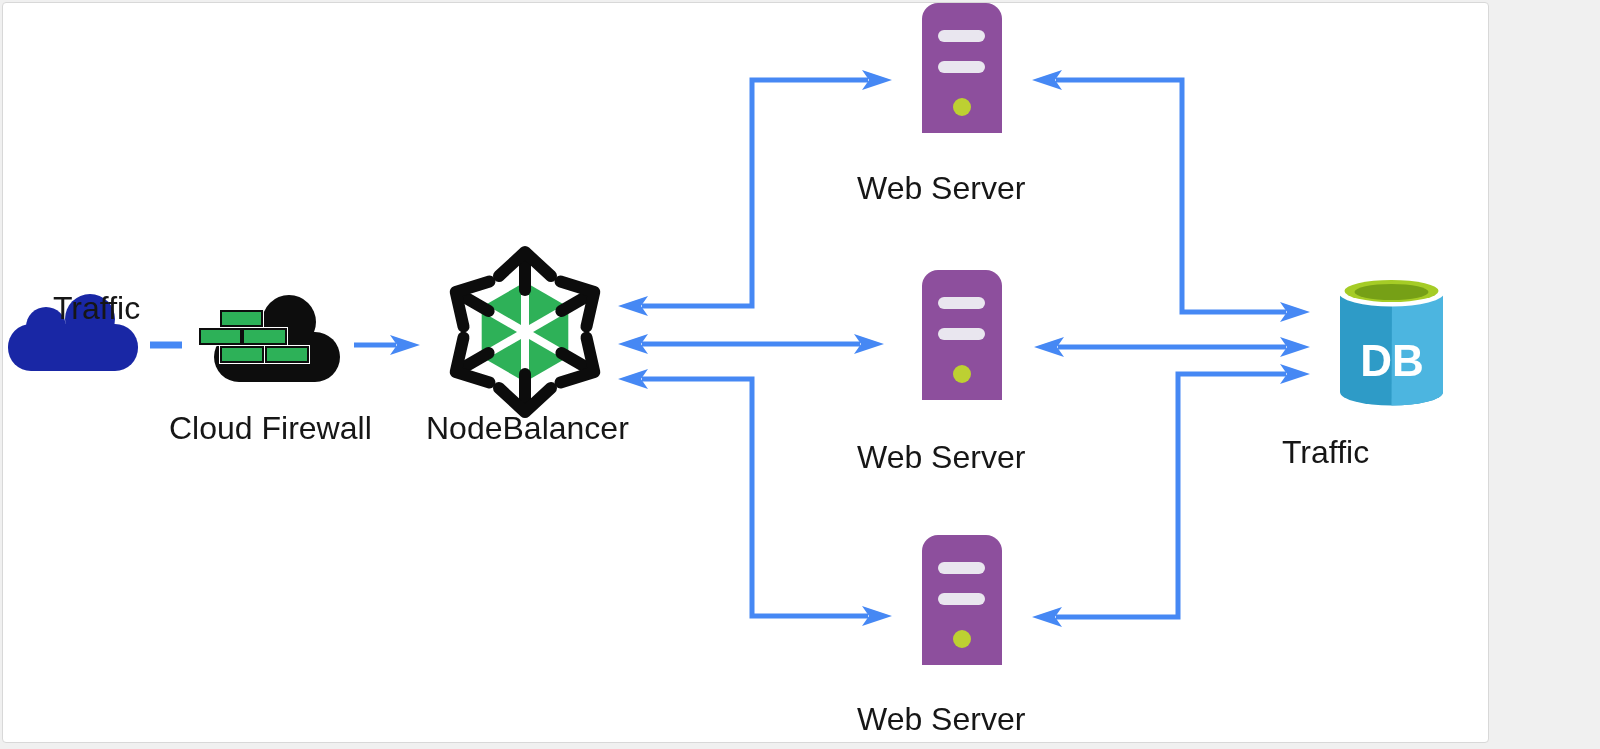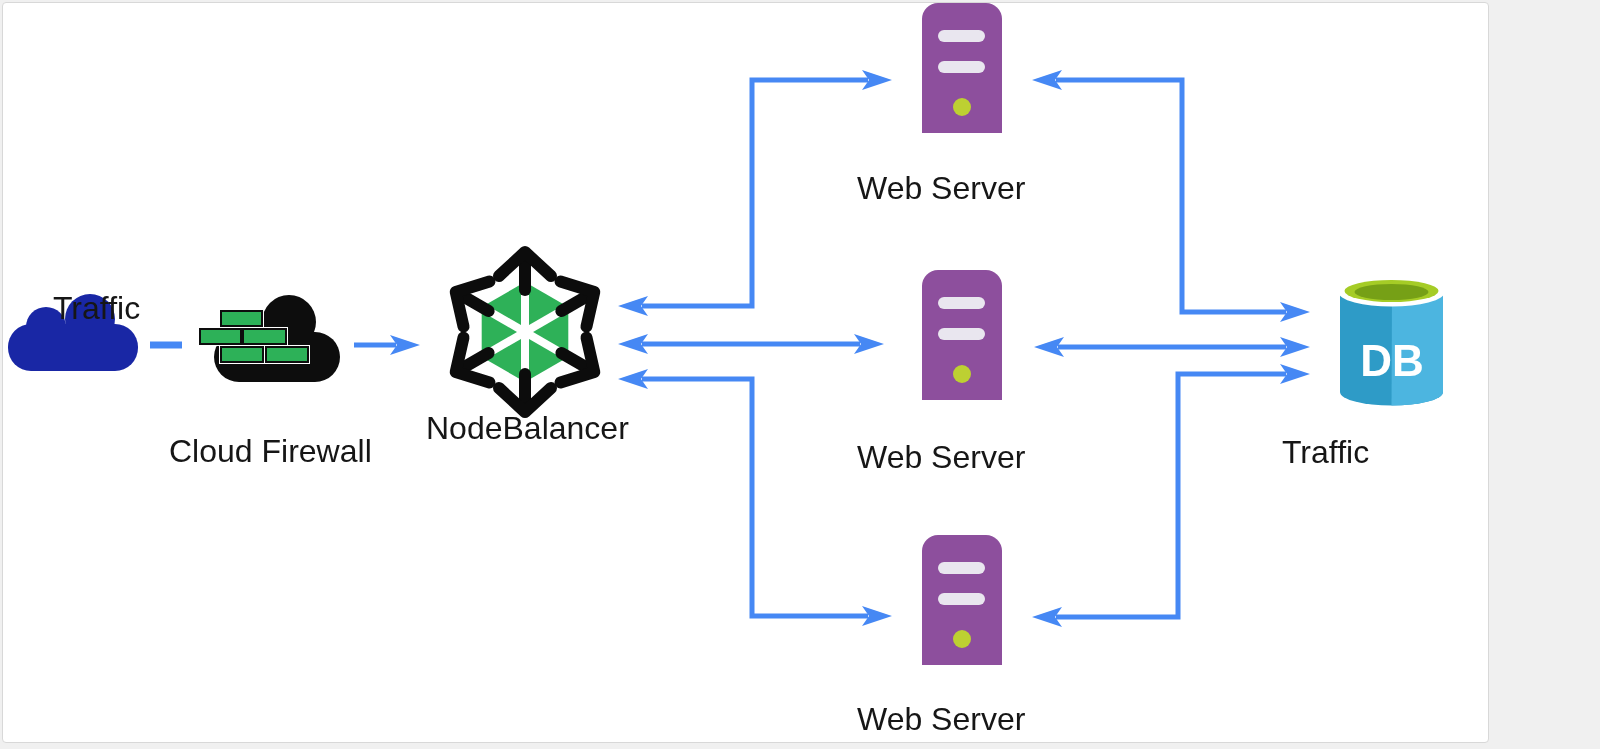--- a/index.html
+++ b/index.html
@@ -75,21 +75,21 @@
     </g>
     <g fill="#2db158" stroke="#0d0d0d" stroke-width="2">
       <rect x="25" y="19" width="41" height="15"></rect>
       <rect x="4" y="37" width="41" height="15"></rect>
         <rect x="47" y="37" width="43" height="15"></rect>
       <rect x="25" y="55" width="42" height="15"></rect>
         <rect x="70" y="55" width="42" height="15"></rect>
     </g>
   </g>
 </svg>
-<div class="label" style="left:169px;top:435px">Cloud Firewall</div>
+<div class="label" style="left:169px;top:412px">Cloud Firewall</div>
 
 <svg class="icon" style="left:437px;top:244px" width="176" height="176" viewBox="0 0 176 176">
   <polygon fill="#2eb158" points="88,38 131.3,63 131.3,113 88,138 44.7,113 44.7,63"></polygon>
   <g stroke="#ffffff" stroke-width="8">
     <line x1="88" y1="88" x2="88" y2="38"></line>
       <line x1="88" y1="88" x2="131.3" y2="63"></line>
     <line x1="88" y1="88" x2="131.3" y2="113"></line>
       <line x1="88" y1="88" x2="88" y2="138"></line>
     <line x1="88" y1="88" x2="44.7" y2="113"></line>
       <line x1="88" y1="88" x2="44.7" y2="63"></line>

